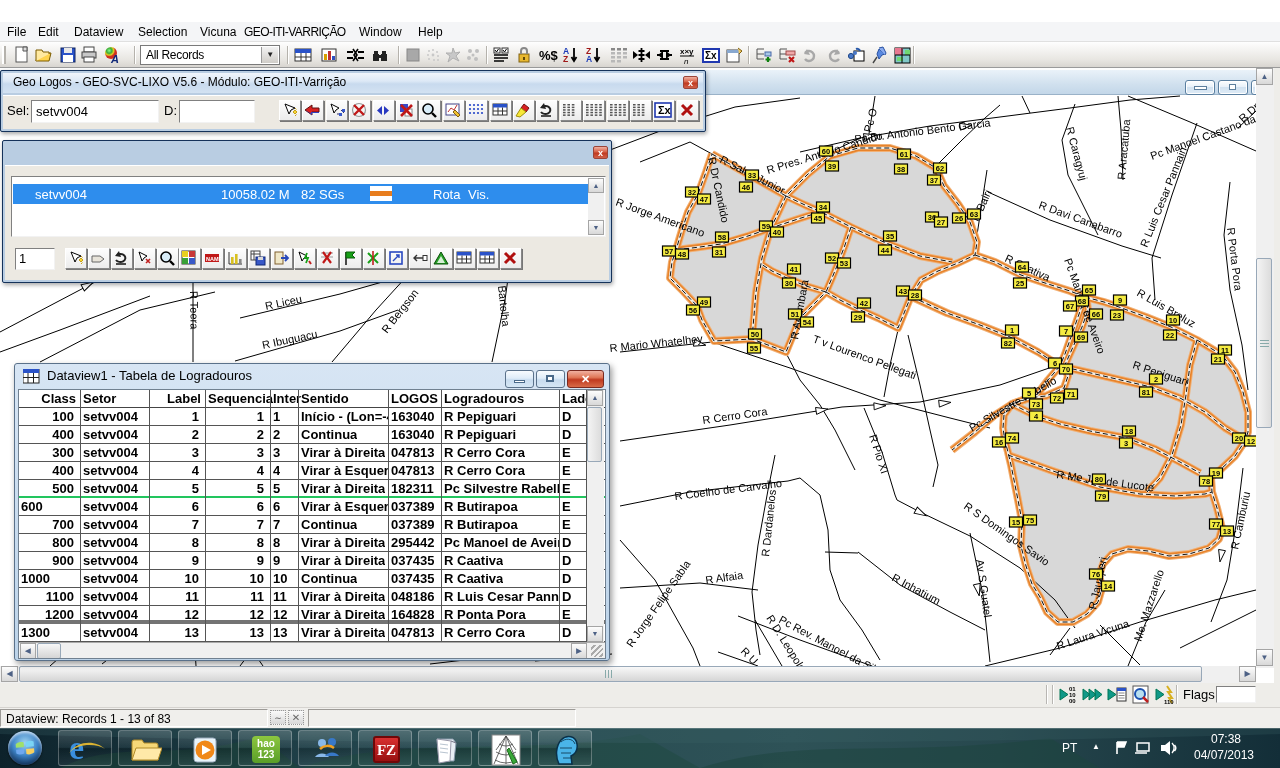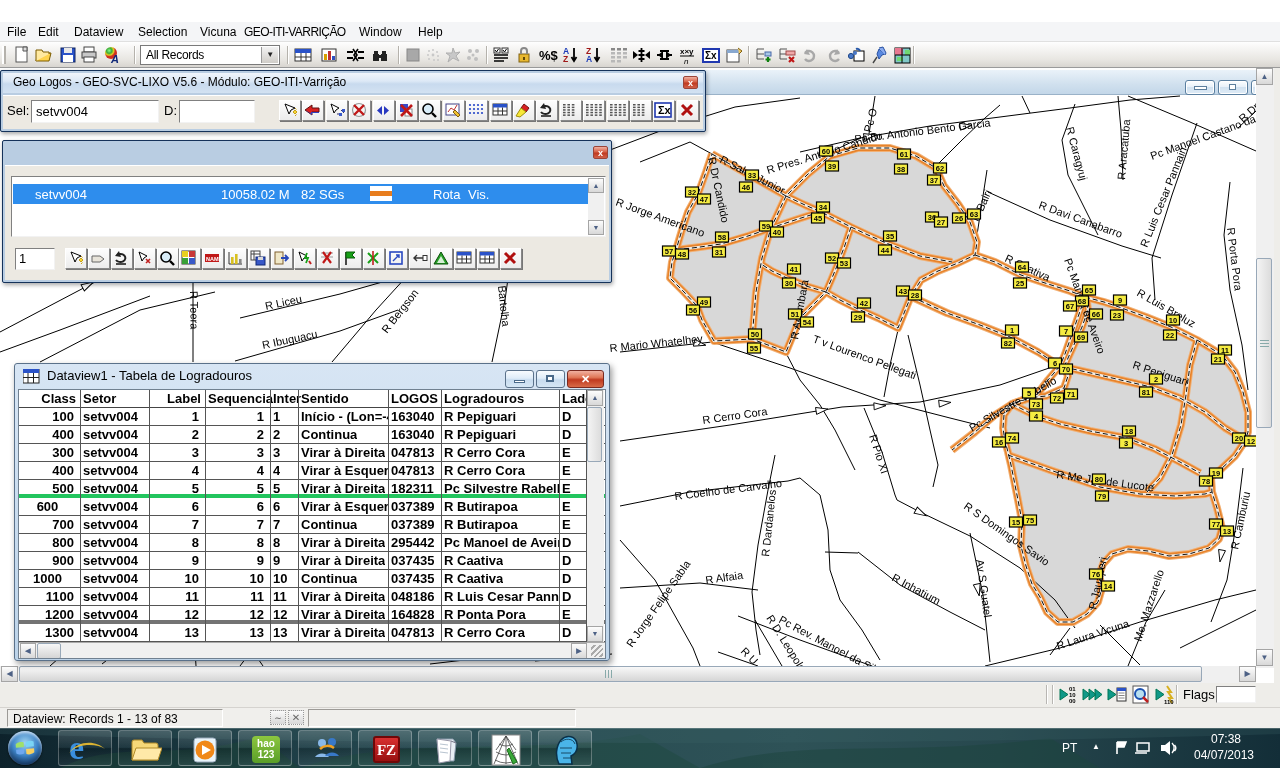--- a/index.html
+++ b/index.html
@@ -316,21 +316,21 @@
         <path d="M13 2 l4 6 -3 0 4 6 -3 0 3 5" stroke="#d8b020" stroke-width="2" fill="none"></path>
         <g font-size="6" font-weight="bold">
           <text x="10" y="20">110</text>
         </g>
       </svg>
       <div style="position:absolute;left:1176px;top:2px;width:1px;height:19px;background:#b8b6b2;box-shadow:1px 0 0 #fff"></div>
       <div style="position:absolute;left:1183px;top:4px;font-size:13px;color:#000">Flags</div>
       <div class="inset" style="left:1216px;top:3px;width:40px;height:17px"></div>
     </div>
     <div id="statusbar" class="abs">
-<div class="scell" style="left:7px;width:216px">
+<div class="scell" style="left:0;width:268px">
         <span style="position:absolute;left:5px;top:2px;white-space:nowrap">Dataview: Records 1 - 13 of 83</span>
       </div>
 <div style="position:absolute;left:270px;top:2px;width:16px;height:15px;background:linear-gradient(#fafafa,#d8d8d8);border:1px dotted #999;color:#555;font-size:9px;text-align:center;line-height:14px">∼</div>
 <div style="position:absolute;left:288px;top:2px;width:16px;height:15px;background:linear-gradient(#fafafa,#d8d8d8);border:1px dotted #999;color:#666;font-size:10px;text-align:center;line-height:14px">✕</div>
 <div class="scell" style="left:308px;width:268px"></div>
 </div>
     <div id="taskbar" class="abs">
       <svg style="position:absolute;left:0;top:0" width="1280" height="40" viewBox="0 0 1280 40">
         <g opacity="0.5">
           <path d="M60 40 C120 10 180 35 260 8 L300 40 Z" fill="#1c4438"></path>
@@ -1252,33 +1252,33 @@
             <span style="position:absolute;left:2px;top:1px;width:53px;text-align:right">400</span>
             <span style="position:absolute;left:64px;top:1px;white-space:nowrap;max-width:67px;overflow:hidden;display:inline-block">setvv004</span>
             <span style="position:absolute;left:130px;top:1px;width:50px;text-align:right">4</span>
             <span style="position:absolute;left:186px;top:1px;width:59px;text-align:right">4</span>
             <span style="position:absolute;left:254px;top:1px;white-space:nowrap;max-width:26px;overflow:hidden;display:inline-block">4</span>
             <span style="position:absolute;left:282px;top:1px;white-space:nowrap;max-width:88px;overflow:hidden;display:inline-block">Virar à Esquerda</span>
             <span style="position:absolute;left:372px;top:1px;white-space:nowrap;max-width:51px;overflow:hidden;display:inline-block">047813</span>
             <span style="position:absolute;left:425px;top:1px;white-space:nowrap;max-width:116px;overflow:hidden;display:inline-block">R Cerro Cora</span>
             <span style="position:absolute;left:543px;top:1px;white-space:nowrap;max-width:25px;overflow:hidden;display:inline-block">E</span>
           </div>
-          <div style="position:absolute;left:0;top:90px;width:586px;height:18px;border-bottom:4px solid #22c55e">
+          <div style="position:absolute;left:0;top:90px;width:586px;height:18px;border-bottom:2px solid #22c55e">
             <span style="position:absolute;left:2px;top:1px;width:53px;text-align:right">500</span>
             <span style="position:absolute;left:64px;top:1px;white-space:nowrap;max-width:67px;overflow:hidden;display:inline-block">setvv004</span>
             <span style="position:absolute;left:130px;top:1px;width:50px;text-align:right">5</span>
             <span style="position:absolute;left:186px;top:1px;width:59px;text-align:right">5</span>
             <span style="position:absolute;left:254px;top:1px;white-space:nowrap;max-width:26px;overflow:hidden;display:inline-block">5</span>
             <span style="position:absolute;left:282px;top:1px;white-space:nowrap;max-width:88px;overflow:hidden;display:inline-block">Virar à Direita</span>
             <span style="position:absolute;left:372px;top:1px;white-space:nowrap;max-width:51px;overflow:hidden;display:inline-block">182311</span>
             <span style="position:absolute;left:425px;top:1px;white-space:nowrap;max-width:116px;overflow:hidden;display:inline-block">Pc Silvestre Rabello</span>
             <span style="position:absolute;left:543px;top:1px;white-space:nowrap;max-width:25px;overflow:hidden;display:inline-block">E</span>
           </div>
           <div style="position:absolute;left:0;top:108px;width:586px;height:18px;border-bottom:1px solid #555">
-            <span style="position:absolute;left:2px;top:1px;width:53px;text-align:center">600</span>
+            <span style="position:absolute;left:2px;top:1px;width:53px;text-align:left">600</span>
             <span style="position:absolute;left:64px;top:1px;white-space:nowrap;max-width:67px;overflow:hidden;display:inline-block">setvv004</span>
             <span style="position:absolute;left:130px;top:1px;width:50px;text-align:right">6</span>
             <span style="position:absolute;left:186px;top:1px;width:59px;text-align:right">6</span>
             <span style="position:absolute;left:254px;top:1px;white-space:nowrap;max-width:26px;overflow:hidden;display:inline-block">6</span>
             <span style="position:absolute;left:282px;top:1px;white-space:nowrap;max-width:88px;overflow:hidden;display:inline-block">Virar à Esquerda</span>
             <span style="position:absolute;left:372px;top:1px;white-space:nowrap;max-width:51px;overflow:hidden;display:inline-block">037389</span>
             <span style="position:absolute;left:425px;top:1px;white-space:nowrap;max-width:116px;overflow:hidden;display:inline-block">R Butirapoa</span>
             <span style="position:absolute;left:543px;top:1px;white-space:nowrap;max-width:25px;overflow:hidden;display:inline-block">E</span>
           </div>
           <div style="position:absolute;left:0;top:126px;width:586px;height:18px;border-bottom:1px solid #555">
@@ -1308,21 +1308,21 @@
             <span style="position:absolute;left:64px;top:1px;white-space:nowrap;max-width:67px;overflow:hidden;display:inline-block">setvv004</span>
             <span style="position:absolute;left:130px;top:1px;width:50px;text-align:right">9</span>
             <span style="position:absolute;left:186px;top:1px;width:59px;text-align:right">9</span>
             <span style="position:absolute;left:254px;top:1px;white-space:nowrap;max-width:26px;overflow:hidden;display:inline-block">9</span>
             <span style="position:absolute;left:282px;top:1px;white-space:nowrap;max-width:88px;overflow:hidden;display:inline-block">Virar à Direita</span>
             <span style="position:absolute;left:372px;top:1px;white-space:nowrap;max-width:51px;overflow:hidden;display:inline-block">037435</span>
             <span style="position:absolute;left:425px;top:1px;white-space:nowrap;max-width:116px;overflow:hidden;display:inline-block">R Caativa</span>
             <span style="position:absolute;left:543px;top:1px;white-space:nowrap;max-width:25px;overflow:hidden;display:inline-block">D</span>
           </div>
           <div style="position:absolute;left:0;top:180px;width:586px;height:18px;border-bottom:1px solid #555">
-            <span style="position:absolute;left:2px;top:1px;width:53px;text-align:center">1000</span>
+            <span style="position:absolute;left:2px;top:1px;width:53px;text-align:left">1000</span>
             <span style="position:absolute;left:64px;top:1px;white-space:nowrap;max-width:67px;overflow:hidden;display:inline-block">setvv004</span>
             <span style="position:absolute;left:130px;top:1px;width:50px;text-align:right">10</span>
             <span style="position:absolute;left:186px;top:1px;width:59px;text-align:right">10</span>
             <span style="position:absolute;left:254px;top:1px;white-space:nowrap;max-width:26px;overflow:hidden;display:inline-block">10</span>
             <span style="position:absolute;left:282px;top:1px;white-space:nowrap;max-width:88px;overflow:hidden;display:inline-block">Continua</span>
             <span style="position:absolute;left:372px;top:1px;white-space:nowrap;max-width:51px;overflow:hidden;display:inline-block">037435</span>
             <span style="position:absolute;left:425px;top:1px;white-space:nowrap;max-width:116px;overflow:hidden;display:inline-block">R Caativa</span>
             <span style="position:absolute;left:543px;top:1px;white-space:nowrap;max-width:25px;overflow:hidden;display:inline-block">D</span>
           </div>
           <div style="position:absolute;left:0;top:198px;width:586px;height:18px;border-bottom:1px solid #555">
@@ -1341,21 +1341,21 @@
             <span style="position:absolute;left:64px;top:1px;white-space:nowrap;max-width:67px;overflow:hidden;display:inline-block">setvv004</span>
             <span style="position:absolute;left:130px;top:1px;width:50px;text-align:right">12</span>
             <span style="position:absolute;left:186px;top:1px;width:59px;text-align:right">12</span>
             <span style="position:absolute;left:254px;top:1px;white-space:nowrap;max-width:26px;overflow:hidden;display:inline-block">12</span>
             <span style="position:absolute;left:282px;top:1px;white-space:nowrap;max-width:88px;overflow:hidden;display:inline-block">Virar à Direita</span>
             <span style="position:absolute;left:372px;top:1px;white-space:nowrap;max-width:51px;overflow:hidden;display:inline-block">164828</span>
             <span style="position:absolute;left:425px;top:1px;white-space:nowrap;max-width:116px;overflow:hidden;display:inline-block">R Ponta Pora</span>
             <span style="position:absolute;left:543px;top:1px;white-space:nowrap;max-width:25px;overflow:hidden;display:inline-block">E</span>
           </div>
           <div style="position:absolute;left:0;top:234px;width:586px;height:18px;border-bottom:1px solid #555">
-            <span style="position:absolute;left:2px;top:1px;width:53px;text-align:right">1300</span>
+            <span style="position:absolute;left:2px;top:1px;width:53px;text-align:left">1300</span>
             <span style="position:absolute;left:64px;top:1px;white-space:nowrap;max-width:67px;overflow:hidden;display:inline-block">setvv004</span>
             <span style="position:absolute;left:130px;top:1px;width:50px;text-align:right">13</span>
             <span style="position:absolute;left:186px;top:1px;width:59px;text-align:right">13</span>
             <span style="position:absolute;left:254px;top:1px;white-space:nowrap;max-width:26px;overflow:hidden;display:inline-block">13</span>
             <span style="position:absolute;left:282px;top:1px;white-space:nowrap;max-width:88px;overflow:hidden;display:inline-block">Virar à Direita</span>
             <span style="position:absolute;left:372px;top:1px;white-space:nowrap;max-width:51px;overflow:hidden;display:inline-block">047813</span>
             <span style="position:absolute;left:425px;top:1px;white-space:nowrap;max-width:116px;overflow:hidden;display:inline-block">R Cerro Cora</span>
             <span style="position:absolute;left:543px;top:1px;white-space:nowrap;max-width:25px;overflow:hidden;display:inline-block">D</span>
           </div>
           <div style="position:absolute;left:61px;top:0;width:1px;height:252px;background:#555"></div>

